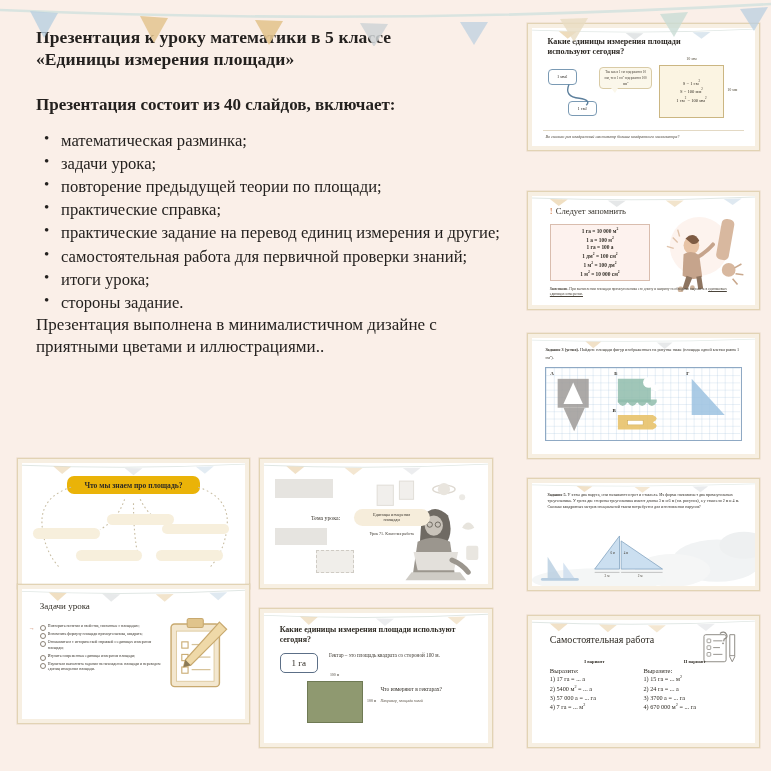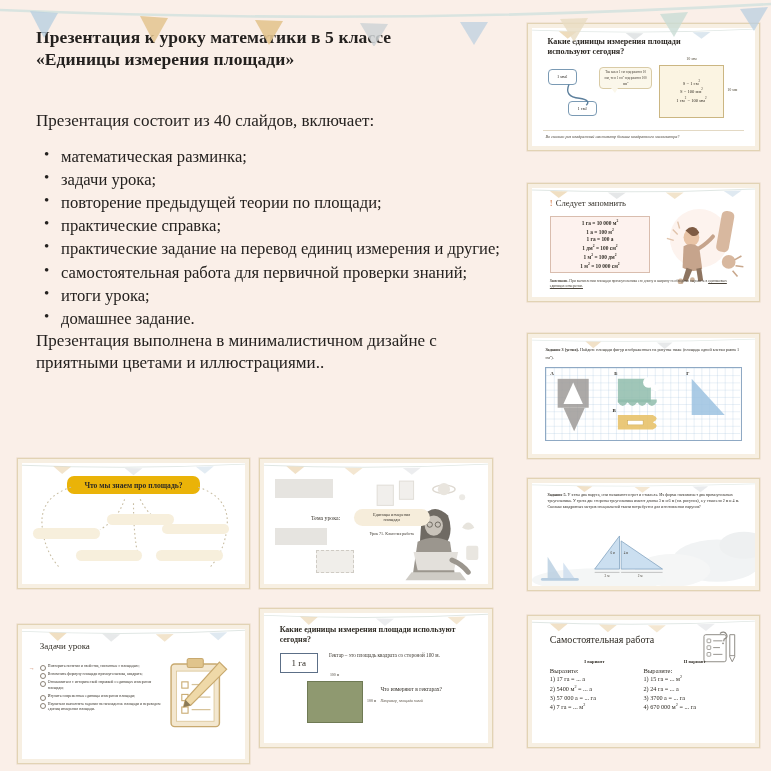--- a/index.html
+++ b/index.html
@@ -21,24 +21,25 @@
     width: 470px;
   }
   .lead-title {
     font-weight: bold;
     font-size: 17.5px;
     line-height: 1.26;
     color: #24211f;
     letter-spacing: .1px;
   }
   .lead-intro {
-    margin-top: 40px;
+    margin-top: 24px;
     font-size: 17px;
     color: #24211f;
     line-height: 1.3;
+    font-weight: bold;
   }
   ul.lead-list { list-style: none; margin-top: 14px; }
   ul.lead-list li {
     position: relative;
     padding-left: 25px;
     font-size: 16.6px;
     line-height: 1.33;
     color: #24211f;
     margin-top: 1px;
   }
@@ -94,21 +95,21 @@
     font-size: 3.3px; line-height: 1.45; color: #4a443a; padding: 2px 3px; text-align: center;
   }
   #t1 .bubble::after {
     content: ""; position: absolute; left: 22%; bottom: -5px;
     border-left: 4px solid transparent; border-right: 3px solid transparent; border-top: 5px solid #fbf7ea;
   }
   #t1 .foot { position: absolute; left: 6%; bottom: 6%; width: 88%; font-size: 4.2px; font-style: italic; color: #4a443a; }
   #t1 .divider { position: absolute; left: 5%; right: 5%; bottom: 13%; height: 1px; background: #e3d9c4; }
 
   
-  #t2 { left: 527px; top: 183px; width: 233px; height: 119px; }
+  #t2 { left: 527px; top: 191px; width: 233px; height: 119px; }
   #t2 .h { position: absolute; left: 8%; top: 9%; font-size: 8.6px; color: #332f28; }
   #t2 .bang { color: #d98b5f; font-weight: bold; margin-right: 3px; }
   #t2 .fbox {
     position: absolute; left: 8%; top: 26%; width: 45%; height: 52%;
     background: #fdf2ee; border: 1.2px solid #d9bdae;
     display: flex; flex-direction: column; align-items: center; justify-content: center;
   }
   #t2 .fbox div { font-size: 5.4px; font-weight: bold; line-height: 1.46; color: #2f2b24; }
   #t2 .note { position: absolute; left: 8%; bottom: 7%; width: 84%; font-size: 3.7px; line-height: 1.45; color: #4a443a; }
   #t2 .note b { font-weight: bold; }
@@ -142,33 +143,33 @@
   #t6 .topiclabel { position: absolute; left: 21%; top: 43%; font-size: 5.8px; color: #3a352d; }
   #t6 .oval {
     position: absolute; left: 40%; top: 38%; width: 34%; height: 14%;
     background: #f6eddb; border-radius: 20px;
     display: flex; align-items: center; justify-content: center; text-align: center;
     font-size: 4.3px; line-height: 1.25; color: #3a352d;
   }
   #t6 .sub { position: absolute; left: 38%; top: 56%; width: 38%; text-align: center; font-size: 4.1px; color: #3a352d; }
 
   
-  #t7 { left: 17px; top: 624px; width: 233px; height: 140px; }
+  #t7 { left: 17px; top: 584px; width: 233px; height: 140px; }
   #t7 .h { position: absolute; left: 8%; top: 9%; font-size: 9px; color: #2f2b24; }
   #t7 ul { position: absolute; left: 8%; top: 27%; width: 56%; list-style: none; }
   #t7 li { position: relative; padding-left: 8px; font-size: 3.9px; line-height: 1.42; color: #3a352d; margin-bottom: 2.5px; }
   #t7 li::before { content: ""; position: absolute; left: 0; top: 1.2px; width: 4px; height: 4px; border: .8px solid #8a8175; border-radius: 50%; }
   #t7 .arrow { position: absolute; left: 3%; top: 27.5%; font-size: 6px; color: #c2714a; }
 
   
   #t8 { left: 259px; top: 608px; width: 234px; height: 140px; }
   #t8 .h { position: absolute; left: 7%; top: 9%; width: 82%; font-size: 8px; line-height: 1.24; font-weight: bold; color: #2f2b24; }
   #t8 .ha {
     position: absolute; left: 7%; top: 31%; width: 17%; height: 15%;
-    border: 1.3px solid #5c6f87; border-radius: 0;
+    border: 1.3px solid #5c6f87; border-radius: 5px;
     display: flex; align-items: center; justify-content: center;
     font-size: 9px; color: #2f2b24;
   }
   #t8 .def { position: absolute; left: 29%; top: 30%; width: 50%; font-size: 5.2px; line-height: 1.4; color: #3a352d; }
   #t8 .sq { position: absolute; left: 19%; top: 52%; width: 25%; height: 33%; background: #8f9970; border: 1px solid #6f7a54; }
   #t8 .dt { position: absolute; left: 19%; top: 46.5%; width: 25%; text-align: center; font-size: 3.9px; color: #4a443a; }
   #t8 .dr { position: absolute; left: 46%; top: 66%; font-size: 3.9px; color: #4a443a; }
   #t8 .q { position: absolute; left: 52%; top: 56%; width: 44%; font-size: 5.6px; color: #2f2b24; }
   #t8 .qe { position: absolute; left: 52%; top: 66%; width: 44%; font-size: 3.8px; font-style: italic; color: #5a5246; }
 
@@ -208,21 +209,21 @@
   </div>
   <div class="lead-intro">Презентация состоит из 40 слайдов, включает:</div>
   <ul class="lead-list">
     <li>математическая разминка;</li>
     <li>задачи урока;</li>
     <li>повторение предыдущей теории по площади;</li>
     <li>практические справка;</li>
     <li>практические задание на перевод единиц измерения и другие;</li>
     <li>самостоятельная работа для первичной проверки знаний;</li>
     <li>итоги урока;</li>
-    <li>домашнее задание.</li>
+    <li>стороны задание.</li>
   </ul>
   <div class="lead-outro">Презентация выполнена в минималистичном дизайне с приятными цветами и иллюстрациями..</div>
 </div>
 
 <div class="thumb" id="t1">
   <div class="inner">
     <svg class="mini-bunting" viewBox="0 0 100 12" preserveAspectRatio="none">
       <path d="M0 2 Q 50 6 100 1" stroke="#e0e7e4" stroke-width=".8" fill="none"></path>
       <path d="M12 3 L20 3.4 L16 10 Z" fill="#e3c48f" opacity=".6"></path>
       <path d="M42 4.6 L50 4.8 L46 11 Z" fill="#cfd3d6" opacity=".6"></path>

